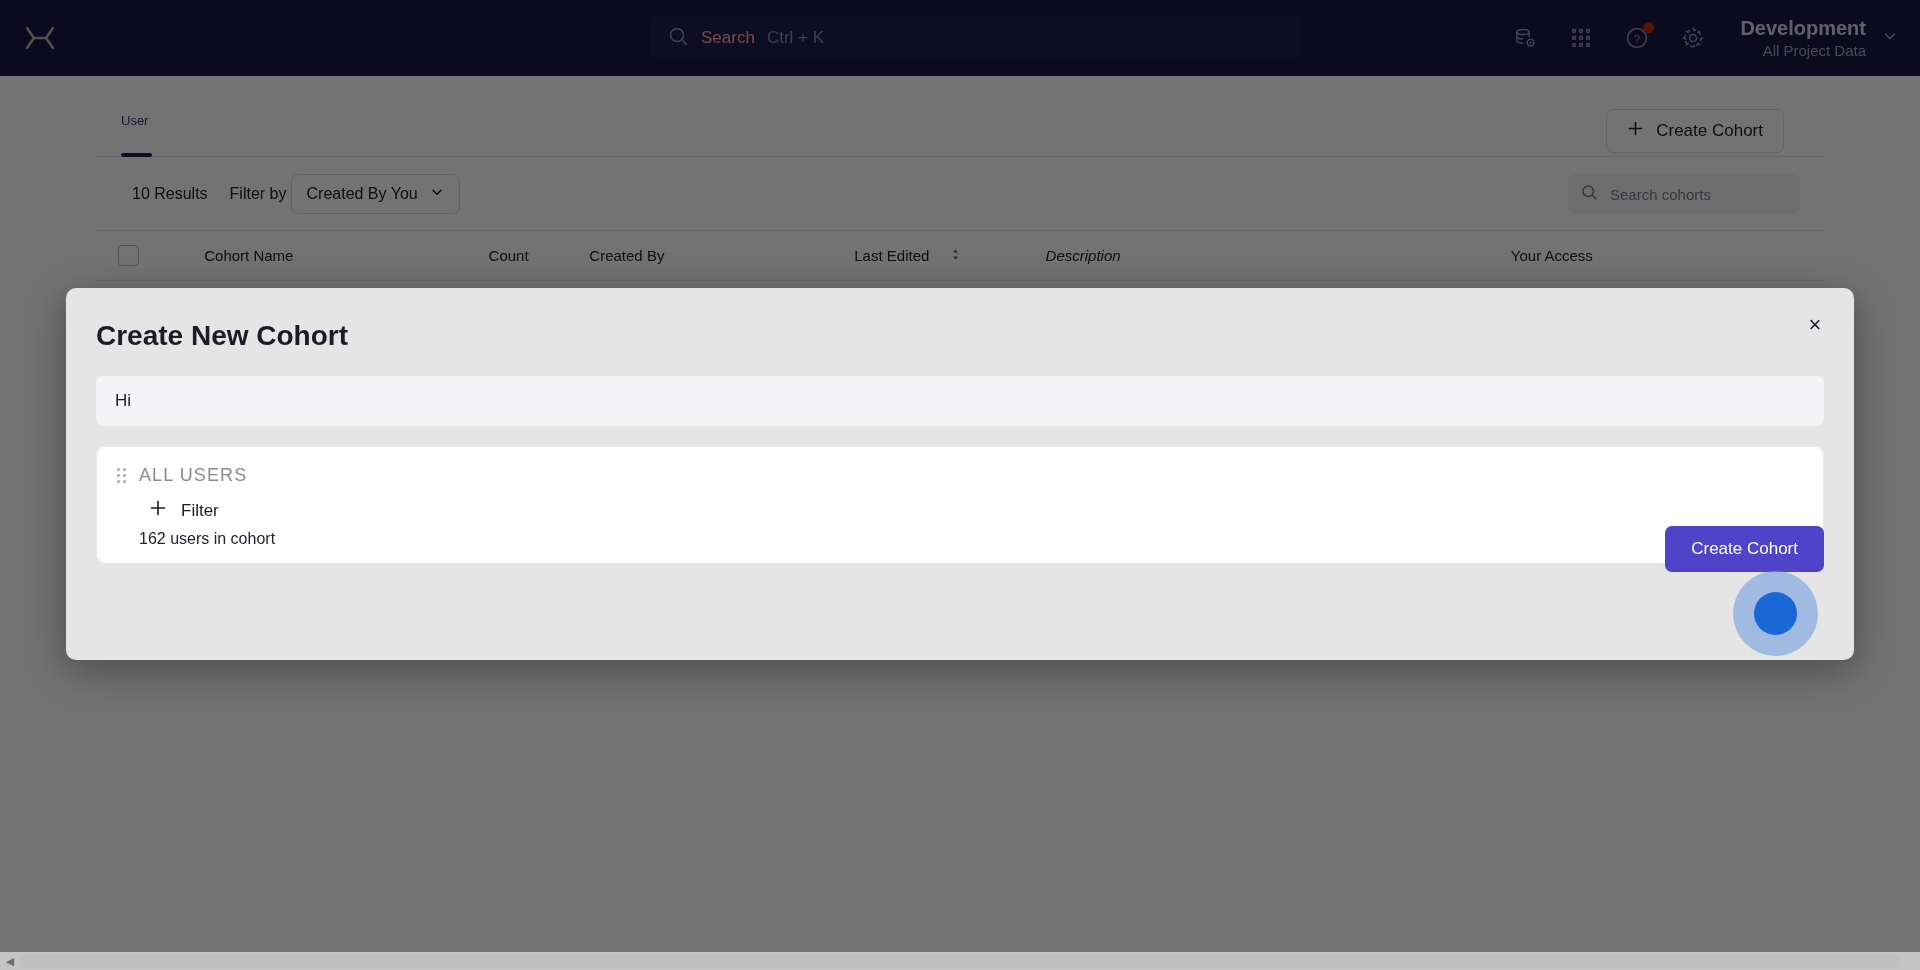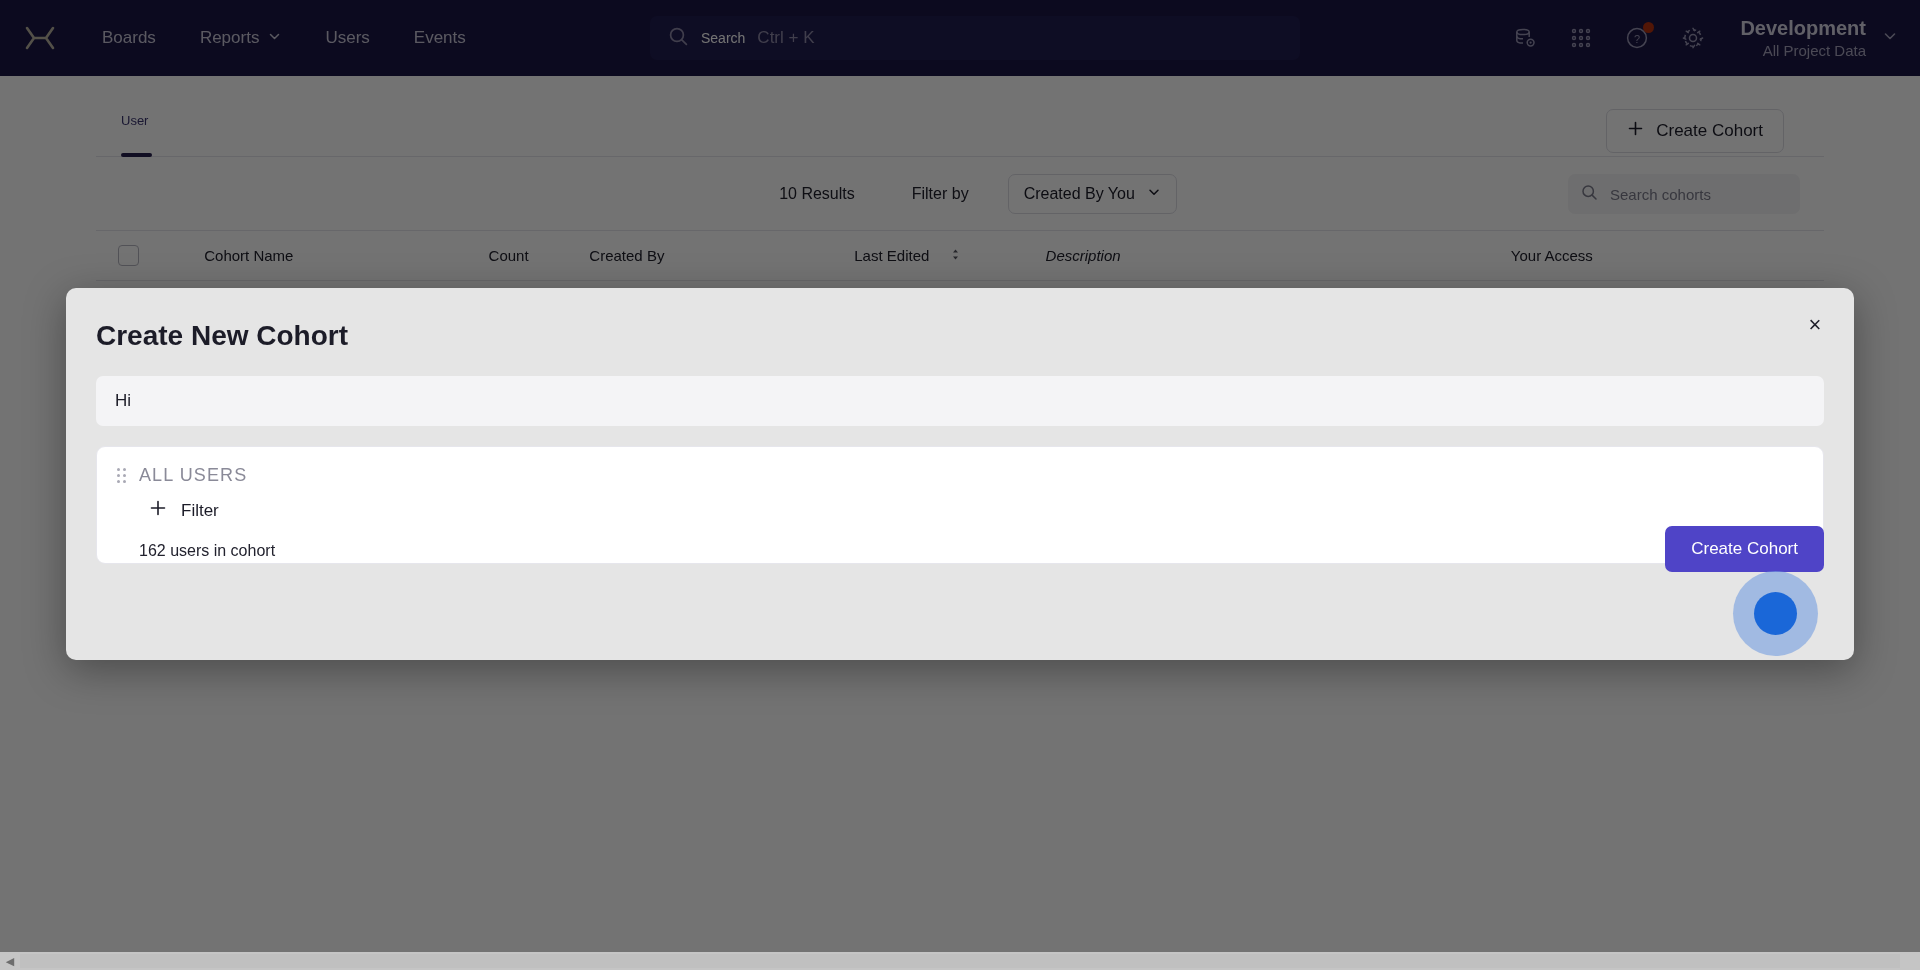--- a/index.html
+++ b/index.html
@@ -33,21 +33,21 @@
     color: #c9c6d8; font-size: 17px; padding: 8px 22px;
     display: flex; align-items: center; gap: 9px; cursor: pointer; white-space: nowrap;
   }
   .caret { display: inline-block; }
   .nav-search {
     position: absolute; left: 650px; top: 16px; width: 650px; height: 44px;
     background: #211d51; border-radius: 7px;
     display: flex; align-items: center; gap: 12px; padding: 0 18px;
     cursor: text;
   }
-  .nav-search .ph { color: #ffffff; font-size: 14px; }
+  .nav-search .ph { color: #fca5a5; font-size: 17px; }
   .nav-search .kbd { color: #8e8aa8; font-size: 17px; }
   .nav-right {
     position: absolute; right: 22px; top: 0; height: 76px;
     display: flex; align-items: center; gap: 26px;
   }
   .nav-icon { position: relative; width: 30px; height: 30px; cursor: pointer;
               display:flex; align-items:center; justify-content:center; }
   .badge-dot {
     position: absolute; right: -2px; top: -1px; width: 11px; height: 11px;
     border-radius: 50%; background: #b5310f;
@@ -72,23 +72,22 @@
   .tab .underline {
     position: absolute; left: 25px; bottom: 0; width: 31px; height: 4px; background: #26204f; border-radius: 2px;
   }
   .btn-create-cohort {
     position: absolute; right: 40px; top: 14px;
     border: 1px solid #dcdce3; border-radius: 7px; background: #fff;
     height: 44px; padding: 0 20px; display: flex; align-items: center; gap: 12px;
     font-size: 17px; color: #1c1c28; cursor: pointer;
   }
   .toolbar {
-    height: 74px; border-bottom: 1px solid #e4e4ea; display: flex; align-items: center; padding-left: 36px; gap: 39px;
+    height: 74px; border-bottom: 1px solid #e4e4ea; display: flex; align-items: center; padding-left: 36px; gap: 4px;
     position: relative;
-    justify-content: center;
   }
   .results { font-size: 16px; color: #22222e; }
   .filterby { font-size: 16px; color: #22222e; margin-left: 18px; }
   .select-pill {
     border: 1px solid #dcdce3; border-radius: 7px; height: 40px; padding: 0 15px;
     display: flex; align-items: center; gap: 12px; font-size: 16px; color: #1c1c28; cursor: pointer;
   }
   .search-cohorts {
     position: absolute; right: 24px; top: 17px; width: 232px; height: 40px;
     background: #f4f4f6; border-radius: 7px; display: flex; align-items: center; gap: 12px; padding: 0 13px;
@@ -162,21 +161,21 @@
   .all-users-row {
     position: absolute; left: 20px; top: 18px; display: flex; align-items: center; gap: 13px;
   }
   .drag-dots { display: grid; grid-template-columns: 3px 3px; gap: 3px; }
   .drag-dots i { width: 3px; height: 3px; background: #a9a9b5; border-radius: 50%; display: block; }
   .all-users-label { font-size: 18px; letter-spacing: 1.1px; color: #8a8a98; }
   .add-filter {
     position: absolute; left: 52px; top: 52px; display: flex; align-items: center; gap: 14px;
     font-size: 17px; color: #1c1c28; cursor: pointer;
   }
-  .users-count { position: absolute; left: 30px; top: 254px; font-size: 16px; color: #22222e; padding-left: 43px; }
+  .users-count { position: absolute; left: 30px; top: 242px; font-size: 16px; color: #22222e; padding-left: 43px; }
   .btn-primary {
     position: absolute; right: 30px; top: 238px; height: 46px; padding: 0 26px;
     background: #4f44c7; color: #fff; font-size: 17px; border: none; border-radius: 7px;
     display: flex; align-items: center; justify-content: center; cursor: pointer;
     font-family: "Liberation Sans", sans-serif;
   }
   
   .ripple-outer {
     position: absolute; left: 1733px; top: 571px; width: 85px; height: 85px;
     border-radius: 50%; background: rgba(120,160,225,0.62); z-index: 55; pointer-events: none;
@@ -193,39 +192,20 @@
 
   <div class="page">
 
     <div class="navbar">
       <div class="logo">
         <svg width="34" height="34" viewBox="0 0 34 34" aria-hidden="true">
           <path d="M4 7 L11 17 L4 27 M30 7 L23 17 L30 27 M11 17 L23 17" stroke="#b8b2a0" stroke-width="2.6" fill="none" stroke-linecap="round"></path>
         </svg>
       </div>
 
-      <div class="nav-links">
-        <div class="nav-link">
-          <span>Boards</span>
-        </div>
-        <div class="nav-link">
-          <span>Reports</span>
-          <span class="caret">
-            <svg width="13" height="13" viewBox="0 0 13 13">
-                <path d="M2.5 4.5 L6.5 8.5 L10.5 4.5" stroke="#c9c6d8" stroke-width="1.5" fill="none" stroke-linecap="round" stroke-linejoin="round"></path>
-              </svg>
-          </span>
-        </div>
-        <div class="nav-link">
-          <span>Users</span>
-        </div>
-        <div class="nav-link">
-          <span>Events</span>
-        </div>
-      </div>
 
       <div class="nav-search">
         <span>
           <svg width="21" height="21" viewBox="0 0 21 21">
               <circle cx="9" cy="9" r="6.4" stroke="#8e8aa8" stroke-width="1.7" fill="none"></circle>
               <path d="M13.8 13.8 L18.4 18.4" stroke="#8e8aa8" stroke-width="1.7" stroke-linecap="round"></path>
             </svg>
         </span>
         <span class="ph">Search</span>
         <span class="kbd">Ctrl + K</span>

